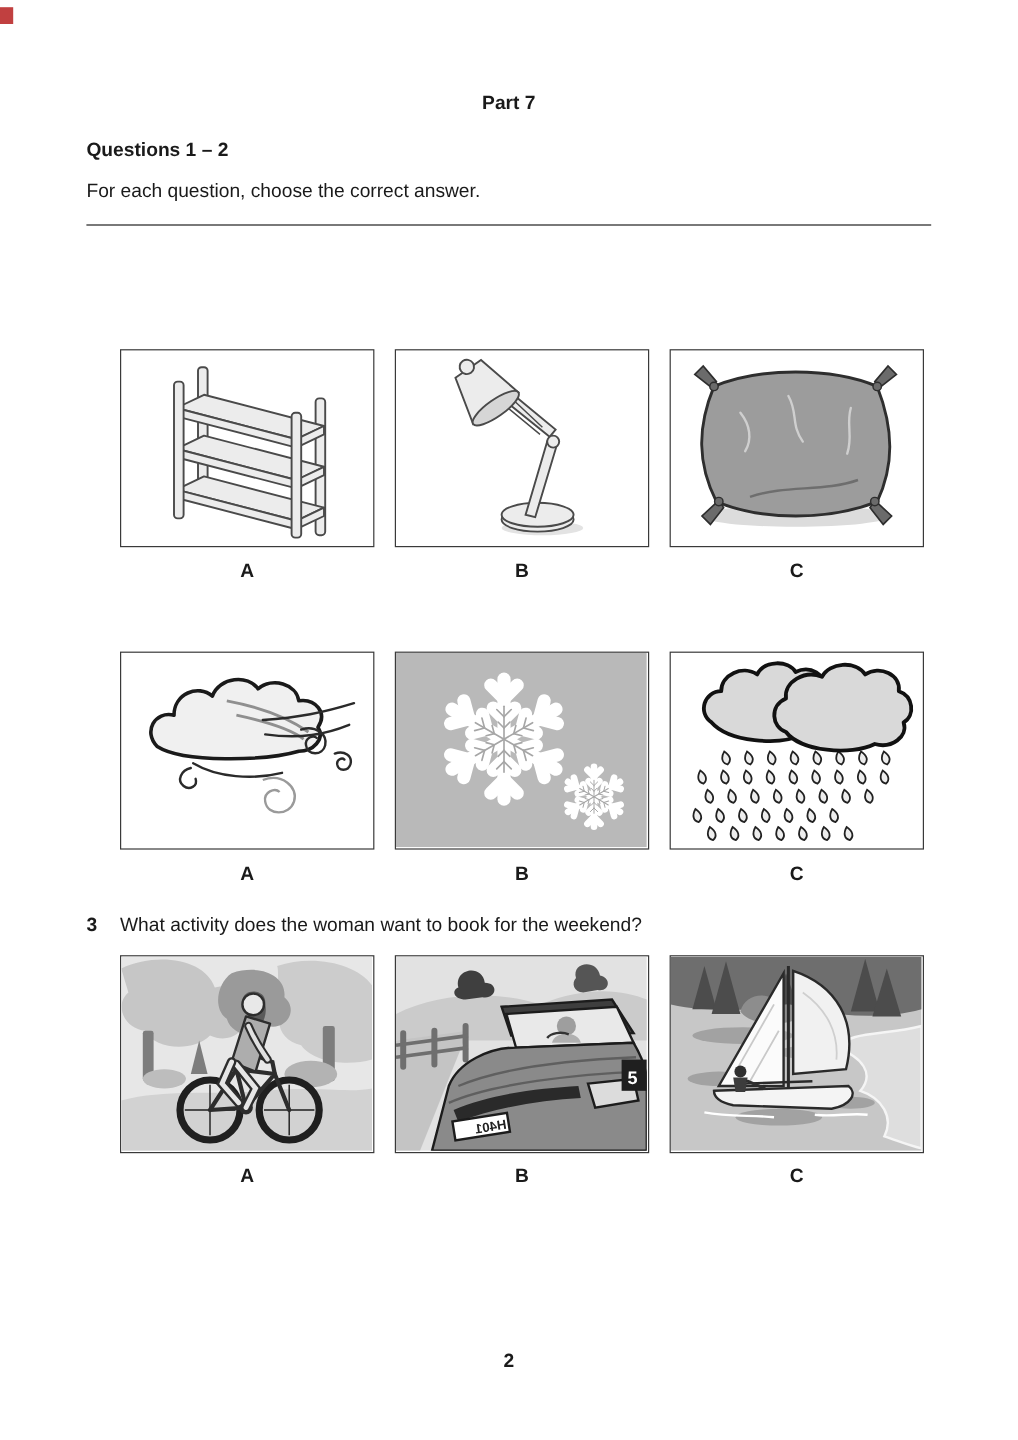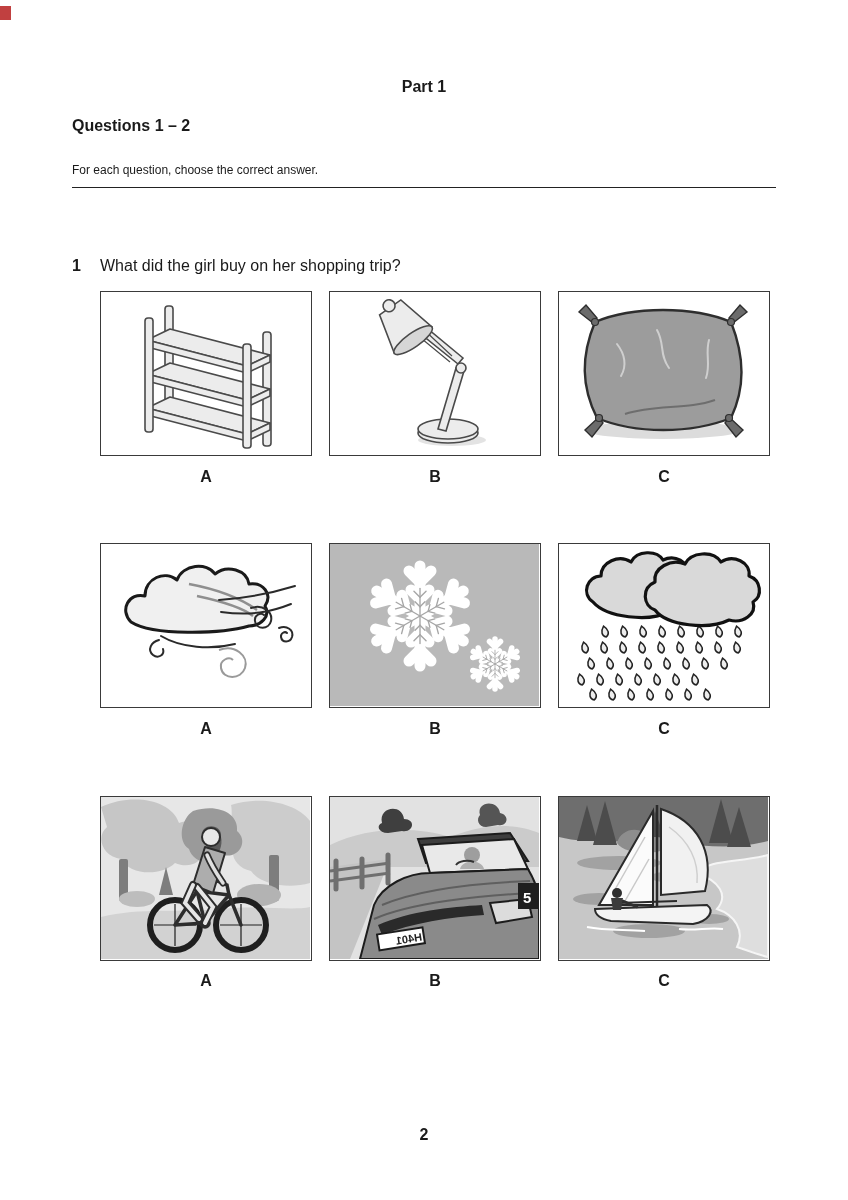--- a/index.html
+++ b/index.html
@@ -4,48 +4,45 @@
 <style>
   html,body { margin:0; padding:0; background:#ffffff; }
   .page {
     position:relative; width:848px; height:1200px; background:#ffffff;
     font-family:"Liberation Sans", sans-serif; color:#1a1a1a; overflow:hidden;
   }
   .corner-mark { position:absolute; left:0; top:6px; width:11px; height:14px; background:#c14040; }
   .part-title { position:absolute; top:78px; left:0; width:100%; text-align:center;
     font-size:16px; font-weight:bold; }
   .questions-range { position:absolute; top:117px; left:72px; font-size:16px; font-weight:bold; }
-  .instruction { position:absolute; top:151px; left:72px; font-size:12px;margin-top:12px; }
+  .instruction { position:absolute; top:151px; left:72px; font-size:16px; }
   .rule { position:absolute; top:187px; left:72px; width:704px; border-top:1.6px solid #222; }
   .row-text { position:absolute; left:72px; font-size:16px; white-space:nowrap; }
   .q-num { display:inline-block; width:28px; font-weight:bold; }
   .row-opts { position:absolute; left:100px; display:flex; gap:17px; }
   .opt-box { width:212px; height:165px; border:1.6px solid #3a3a3a; box-sizing:border-box;
     background:#fff; overflow:hidden; }
   .opt-box svg { display:block; width:209px; height:162px; }
   .row-labels { position:absolute; left:100px; display:flex; gap:17px; }
   .opt-label { width:212px; text-align:center; font-size:16px; font-weight:bold; }
   .page-num { position:absolute; top:1126px; left:0; width:100%; text-align:center;
     font-size:16px; font-weight:bold; }
 </style>
 </head>
 <body>
 
 <div class="page">
 
   <div class="corner-mark"></div>
 
-  <div class="part-title">Part 1</div>
+  <div class="part-title">Part 7</div>
   <div class="questions-range">Questions 1 – 2</div>
   <div class="instruction">For each question, choose the correct answer.</div>
   <div class="rule"></div>
 
-  <div class="row-text" style="top:257px">
-    <span class="q-num">1</span><span>What did the girl buy on her shopping trip?</span>
-  </div>
   <div class="row-opts" style="top:291px">
     <div class="opt-box">
       <svg viewBox="0 0 209 162">
         <g fill="#ececec" stroke="#4a4a4a" stroke-width="1.6" stroke-linejoin="round">
           <rect x="64" y="14" width="8" height="114" rx="3"></rect>
           <rect x="162" y="40" width="8" height="114" rx="3"></rect>
           <path d="M46,48 L146,74 L169,63 L69,37 Z"></path>
             <path d="M46,48 L146,74 L146,81 L46,55 Z"></path>
             <path d="M146,74 L169,63 L169,70 L146,81 Z"></path>
           <path d="M46,82 L146,108 L169,97 L69,71 Z"></path>
@@ -216,20 +213,23 @@
         </g>
       </svg>
     </div>
   </div>
   <div class="row-labels" style="top:720px">
     <div class="opt-label">A</div>
     <div class="opt-label">B</div>
     <div class="opt-label">C</div>
   </div>
 
+  <div class="row-text" style="top:763px">
+    <span class="q-num">3</span><span>What activity does the woman want to book for the weekend?</span>
+  </div>
   <div class="row-opts" style="top:796px">
     <div class="opt-box">
       <svg viewBox="0 0 209 162">
         <rect width="209" height="162" fill="#e7e7e7"></rect>
         <path d="M0,120 C40,110 80,116 120,112 C160,108 190,114 209,110 L209,162 L0,162 Z" fill="#d2d2d2"></path>
         <path d="M0,10 C30,-4 70,2 78,26 C96,20 108,34 98,48 C108,60 92,74 74,66 C60,80 28,78 20,62 C2,60 -6,40 6,30 Z" fill="#c6c6c6"></path>
         <path d="M130,8 C160,-2 196,6 209,24 L209,86 C188,92 160,88 150,74 C132,70 126,52 138,42 C128,30 132,14 130,8 Z" fill="#cccccc"></path>
         <path d="M92,14 C116,6 138,16 136,34 C148,44 138,62 122,58 C112,70 92,66 88,52 C76,44 80,22 92,14 Z" fill="#9a9a9a"></path>
         <g fill="#7d7d7d">
           <rect x="18" y="62" width="9" height="42" rx="2"></rect>

